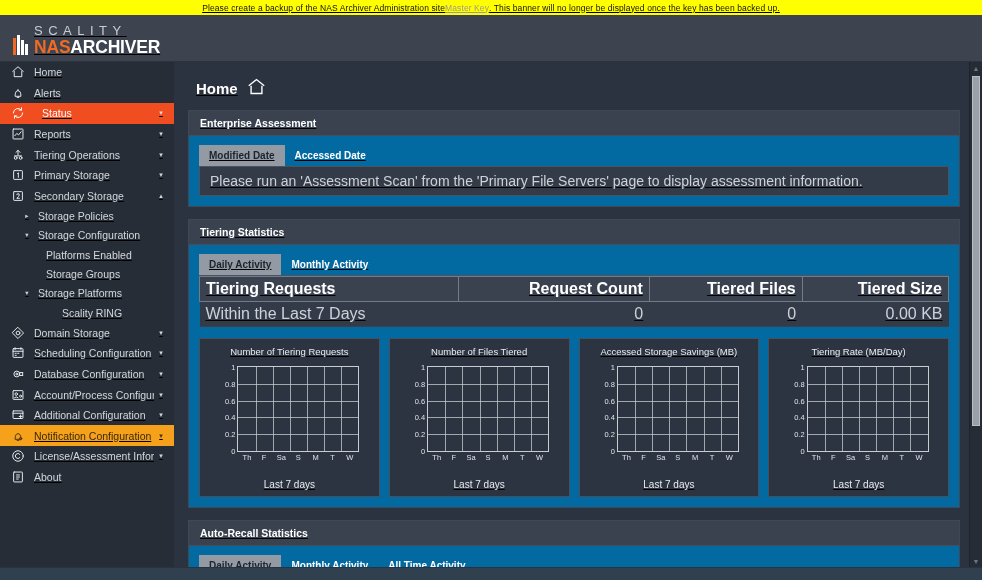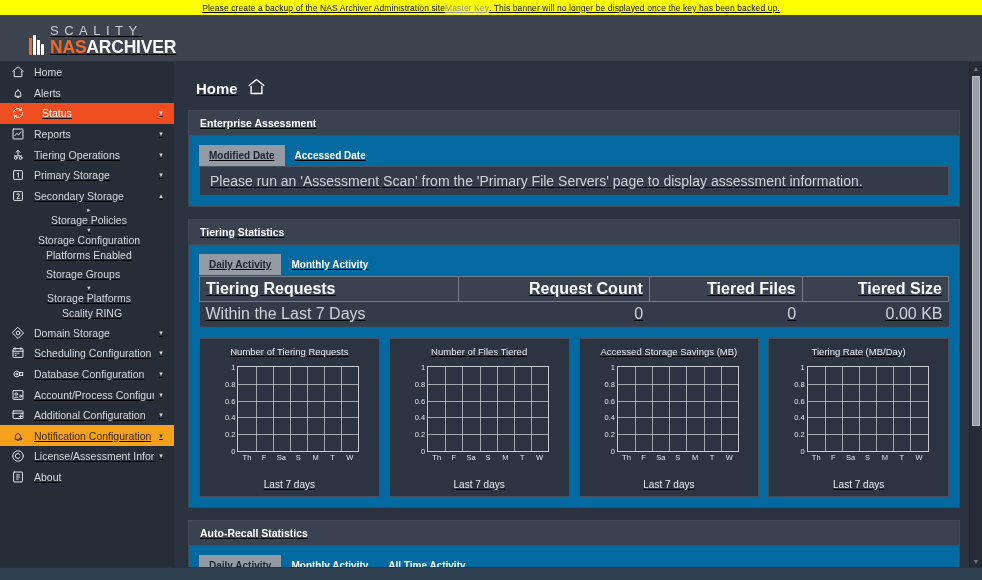--- a/index.html
+++ b/index.html
@@ -26,21 +26,21 @@
     letter-spacing: .1px;
     white-space: nowrap;
   }
   .banner a { color: #9a9a9a; text-decoration: underline; }
 
   
   .header {
     height: 47px; min-height: 47px;
     background: #3d4450;
     display: flex; align-items: center;
-    padding-left: 29px;
+    padding-left: 13px;
     border-bottom: 1px solid #2c333d;
   }
   .logo { display: flex; align-items: flex-end; height: 36px; }
   .logo-bars { display: flex; align-items: flex-end; gap: 1px; margin-right: 6px; padding-bottom: 1px; }
   .logo-bars i { display: block; width: 3px; background: #ffffff; }
   .logo-bars i.b1 { height: 17px; background: #ef6a22; }
   .logo-bars i.b2 { height: 20px; }
   .logo-bars i.b3 { height: 15px; }
   .logo-bars i.b4 { height: 11px; }
   .logo-text { display: flex; flex-direction: column; line-height: 1; }
@@ -89,21 +89,21 @@
   .nav-item.active-amber .caret { color: #4a3408; }
 
   .nav-sub {
     display: flex; align-items: center;
     height: 19.4px; color: #d3d7dc;
     font-size: 10.5px; cursor: pointer;
   }
   .nav-sub .tcaret {
     width: 22px; text-align: center; font-size: 6.5px; color: #cfd3d8;
   }
-  .nav-sub.lvl1 { padding-left: 4px; flex-direction: column; }
+  .nav-sub.lvl1 { padding-left: 16px; }
   .nav-sub.lvl2 .tcaret { width: 46px; }
   .nav-sub.lvl3 .tcaret { width: 62px; }
 
   
   .main {
     flex: 1; min-width: 0;
     background: #2b3240;
     position: relative;
     overflow: hidden;
   }

